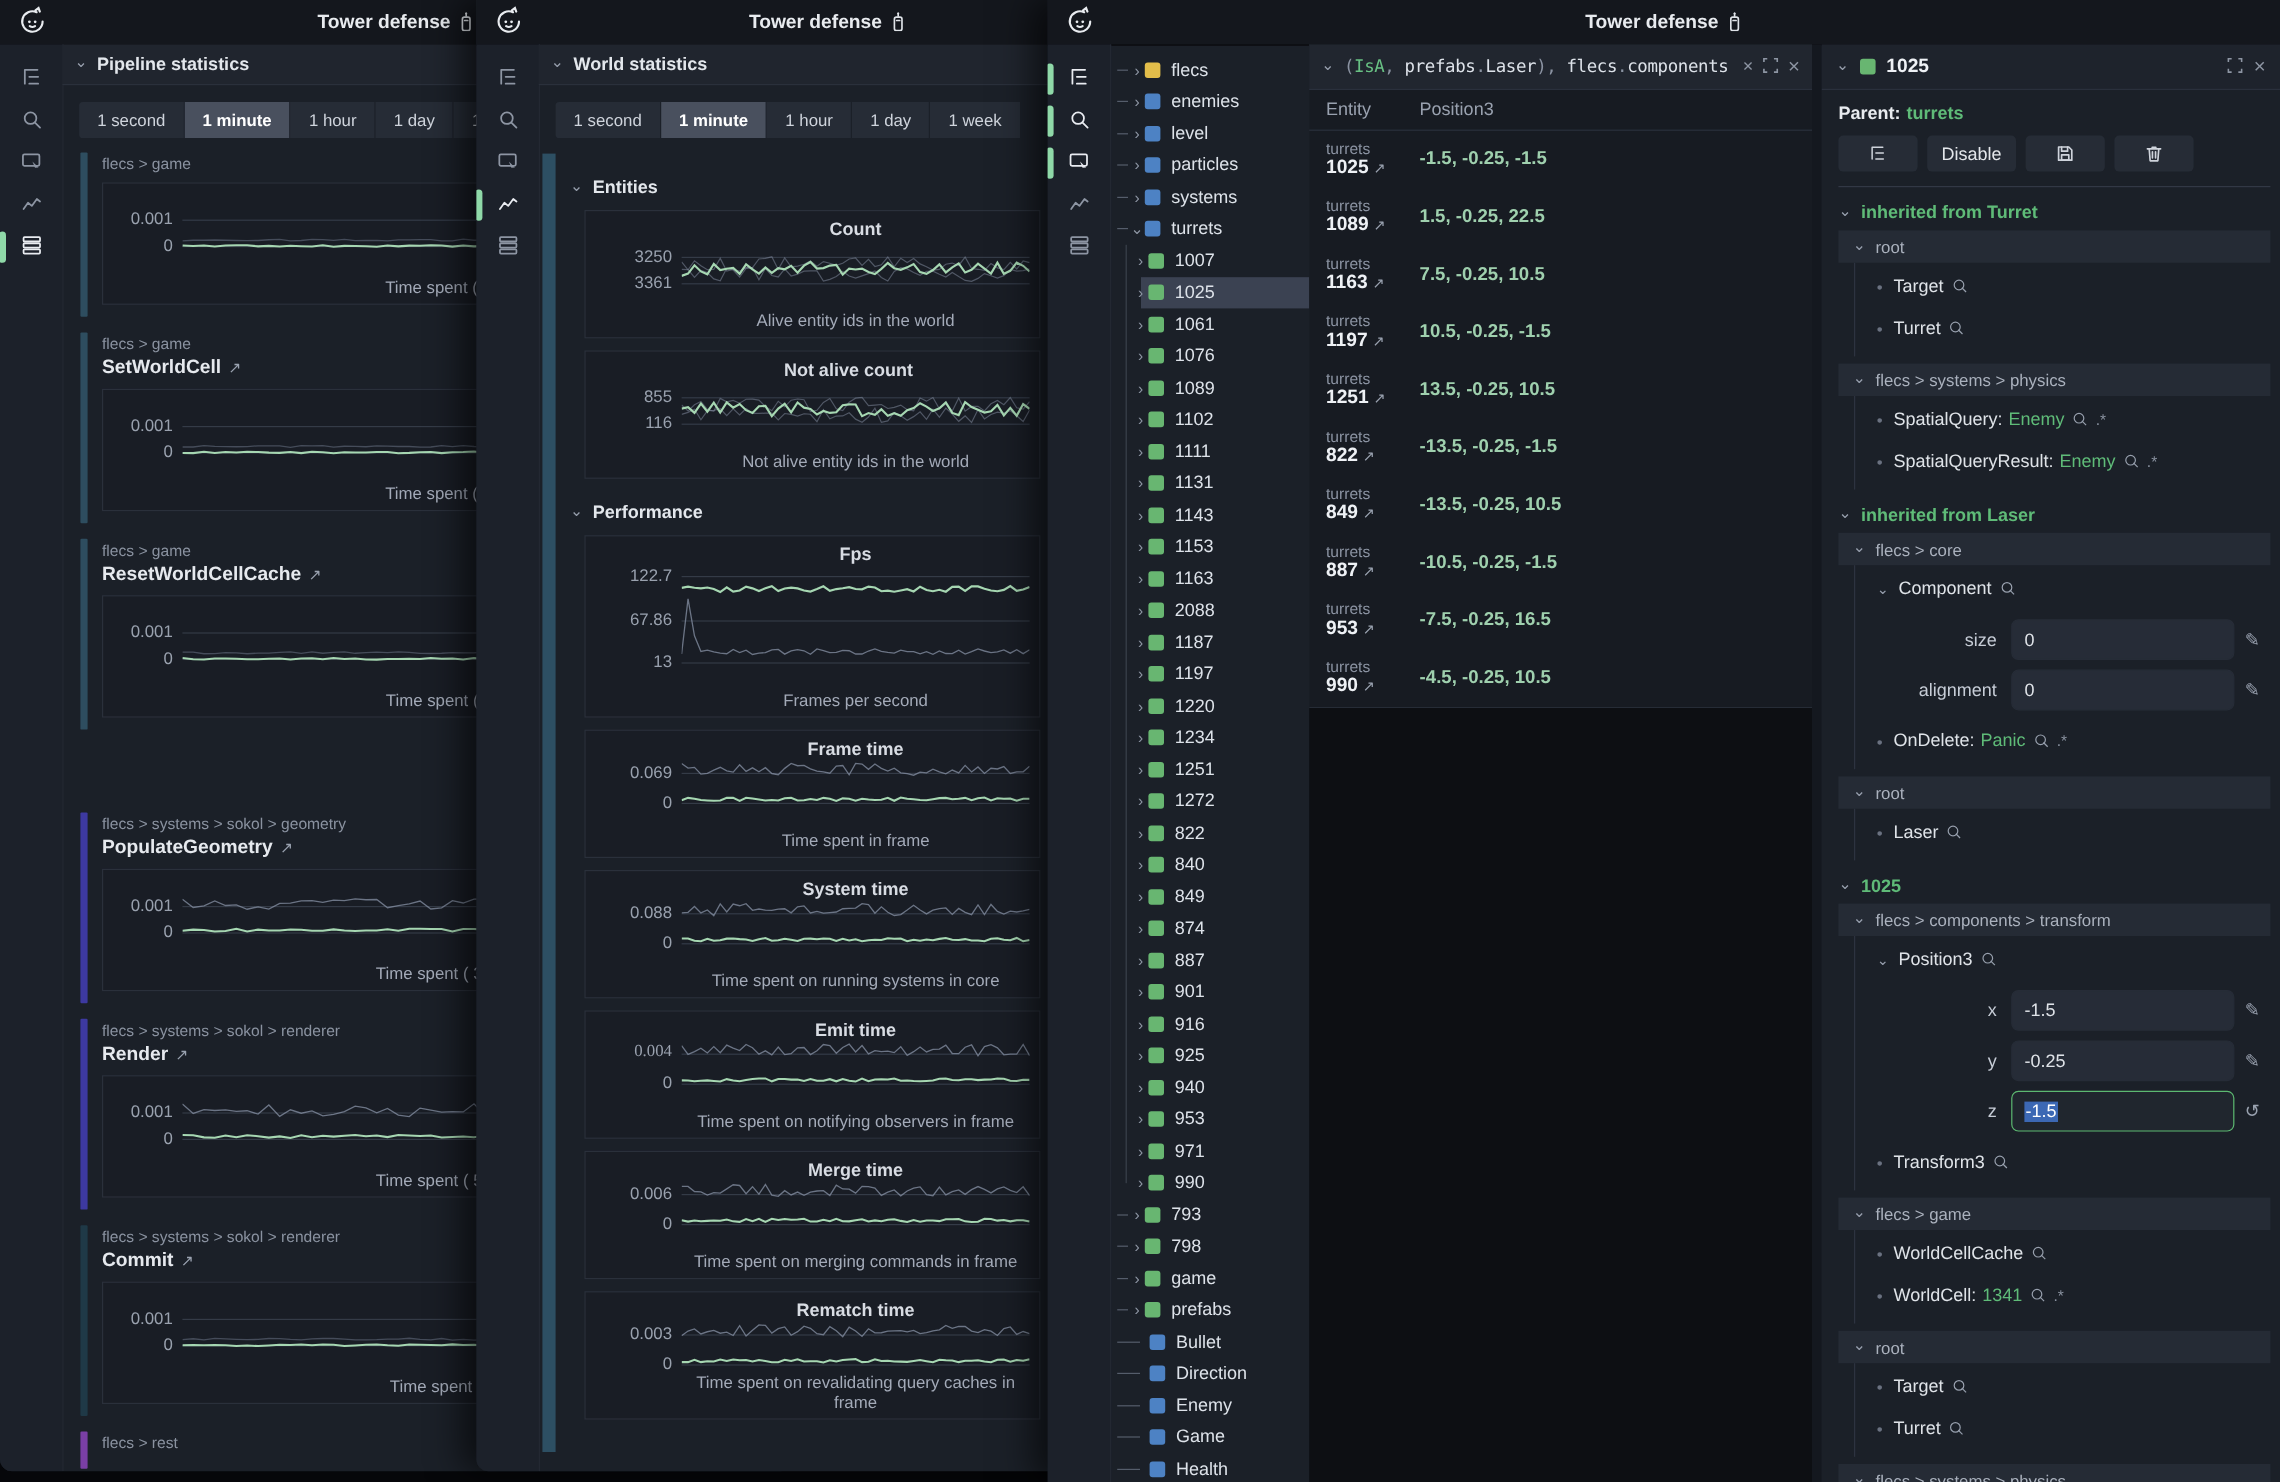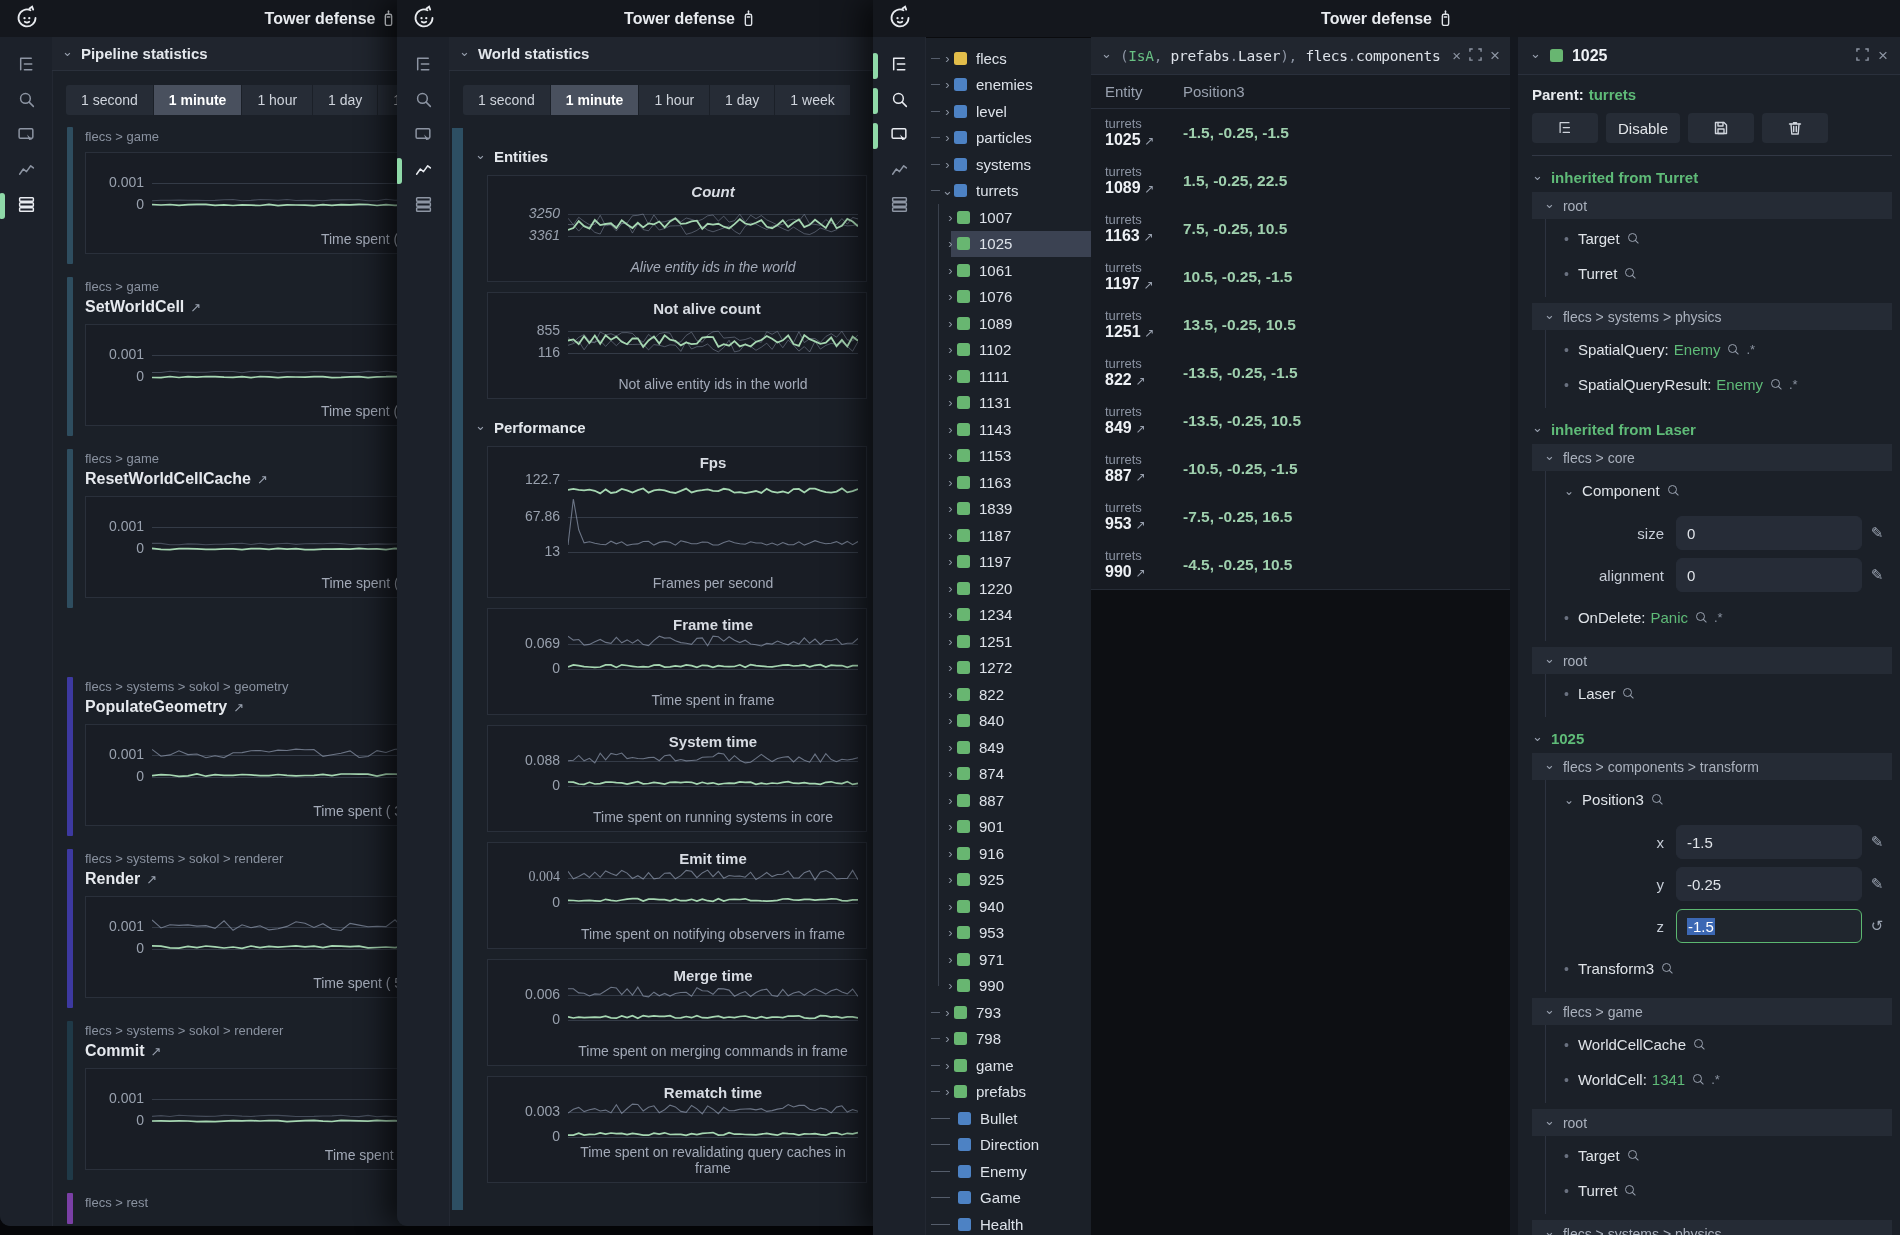--- a/index.html
+++ b/index.html
@@ -348,21 +348,21 @@
             <div class="tbtn">1 week</div>
           </div>
       </main>
       <div class="waccent"></div>
       <div id="world-sections" style="position:absolute;left:0;top:91px;right:0;">
           <div class="wsect-h">
             <span class="chev">⌄</span>
             <span>Entities</span>
           </div>
           <div class="wcard">
-            <div class="chart-card" style="height: 105px; font-style: italic;">
+            <div class="chart-card" style="height: 105px;">
               <div class="card-title" style="left: 80px;">Count</div>
               <div class="ylab" style="left: 0px; width: 72px; top: 29px;">3250</div>
               <div class="grid" style="left: 80px; right: 8px; top: 38px;"></div>
               <div class="ylab" style="left: 0px; width: 72px; top: 51px;">3361</div>
               <div class="grid" style="left: 80px; right: 8px; top: 60px;"></div>
               <div class="plot" style="left: 80px; right: 8px; height: 79px;"><svg width="100%" height="100%" viewBox="0 0 400 79" preserveAspectRatio="none">
                   <polyline fill="none" stroke="rgba(135,145,165,.5)" stroke-width="1" vector-effect="non-scaling-stroke" points="0.0,42.2 7.4,48.8 14.8,41.3 22.2,45.4 29.6,48.7 37.0,48.5 44.4,39.3 51.9,49.9 59.3,48.6 66.7,50.0 74.1,47.1 81.5,47.0 88.9,39.8 96.3,39.3 103.7,38.0 111.1,48.5 118.5,38.9 125.9,46.4 133.3,45.7 140.7,44.2 148.1,41.5 155.6,45.8 163.0,42.0 170.4,43.4 177.8,45.2 185.2,43.4 192.6,39.8 200.0,39.0 207.4,45.1 214.8,40.1 222.2,46.1 229.6,44.7 237.0,38.2 244.4,46.3 251.9,39.2 259.3,42.7 266.7,39.5 274.1,43.9 281.5,46.3 288.9,49.1 296.3,48.5 303.7,44.2 311.1,43.2 318.5,45.2 325.9,38.3 333.3,47.8 340.7,48.4 348.1,49.3 355.6,43.6 363.0,47.2 370.4,48.7 377.8,42.6 385.2,48.2 392.6,41.5 400.0,42.9"></polyline>
                   <polyline fill="none" stroke="rgba(135,145,165,.5)" stroke-width="1" vector-effect="non-scaling-stroke" points="0.0,48.5 7.4,48.7 14.8,55.1 22.2,49.4 29.6,51.2 37.0,56.4 44.4,58.0 51.9,47.5 59.3,49.0 66.7,54.9 74.1,47.7 81.5,47.1 88.9,57.1 96.3,47.8 103.7,53.6 111.1,54.8 118.5,48.1 125.9,54.0 133.3,52.5 140.7,50.0 148.1,49.8 155.6,49.7 163.0,58.3 170.4,56.8 177.8,54.4 185.2,50.3 192.6,54.0 200.0,55.8 207.4,53.9 214.8,52.0 222.2,49.8 229.6,55.2 237.0,58.2 244.4,50.2 251.9,47.1 259.3,48.1 266.7,51.1 274.1,53.5 281.5,50.1 288.9,50.0 296.3,52.6 303.7,54.9 311.1,51.1 318.5,54.5 325.9,57.7 333.3,58.5 340.7,56.0 348.1,52.0 355.6,53.8 363.0,55.8 370.4,53.7 377.8,48.6 385.2,49.9 392.6,49.5 400.0,48.1"></polyline>
                   <polyline fill="none" stroke="#a6d7b2" stroke-width="1.8" vector-effect="non-scaling-stroke" points="0.0,53.9 7.4,52.0 14.8,45.1 22.2,50.2 29.6,52.6 37.0,44.0 44.4,49.1 51.9,48.0 59.3,47.3 66.7,52.2 74.1,44.3 81.5,48.4 88.9,52.0 96.3,46.8 103.7,51.4 111.1,47.4 118.5,48.4 125.9,45.5 133.3,51.3 140.7,45.4 148.1,42.3 155.6,47.8 163.0,47.4 170.4,45.3 177.8,44.7 185.2,52.8 192.6,47.8 200.0,48.6 207.4,47.8 214.8,50.7 222.2,52.4 229.6,48.1 237.0,43.2 244.4,47.5 251.9,48.9 259.3,46.8 266.7,44.1 274.1,50.8 281.5,52.2 288.9,49.0 296.3,44.3 303.7,51.0 311.1,46.8 318.5,43.5 325.9,51.1 333.3,48.8 340.7,43.8 348.1,47.9 355.6,52.0 363.0,42.9 370.4,52.2 377.8,49.7 385.2,42.9 392.6,45.5 400.0,50.3"></polyline>
                 </svg></div>
@@ -622,21 +622,21 @@
               <span>1153</span>
             </div>
             <div class="trow child">
               <span class="tchev">›</span>
               <span class="sq sq-green"></span>
               <span>1163</span>
             </div>
             <div class="trow child">
               <span class="tchev">›</span>
               <span class="sq sq-green"></span>
-              <span>1839</span>
+              <span>2088</span>
             </div>
             <div class="trow child">
               <span class="tchev">›</span>
               <span class="sq sq-green"></span>
               <span>1187</span>
             </div>
             <div class="trow child">
               <span class="tchev">›</span>
               <span class="sq sq-green"></span>
               <span>1197</span>

